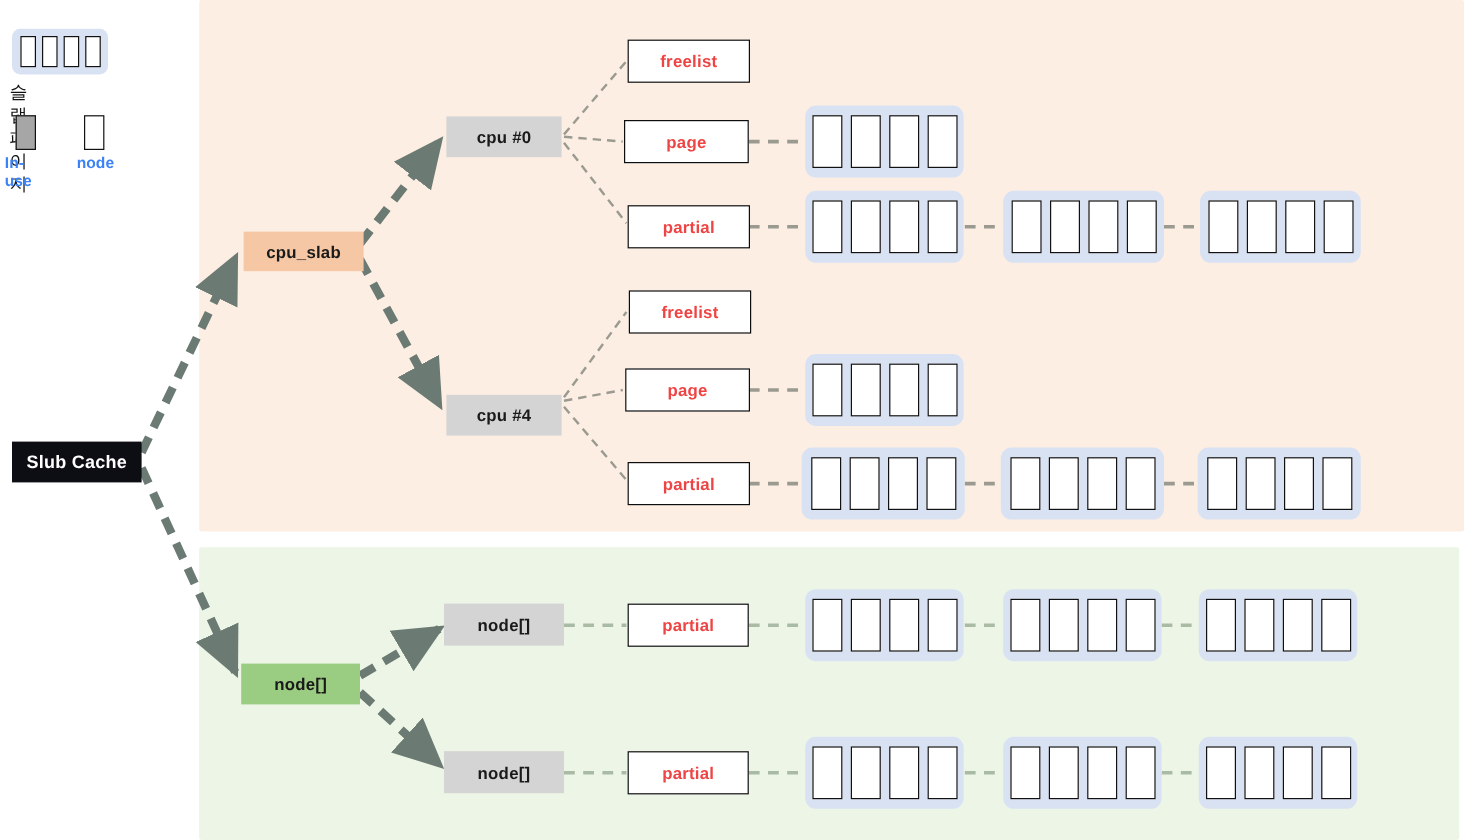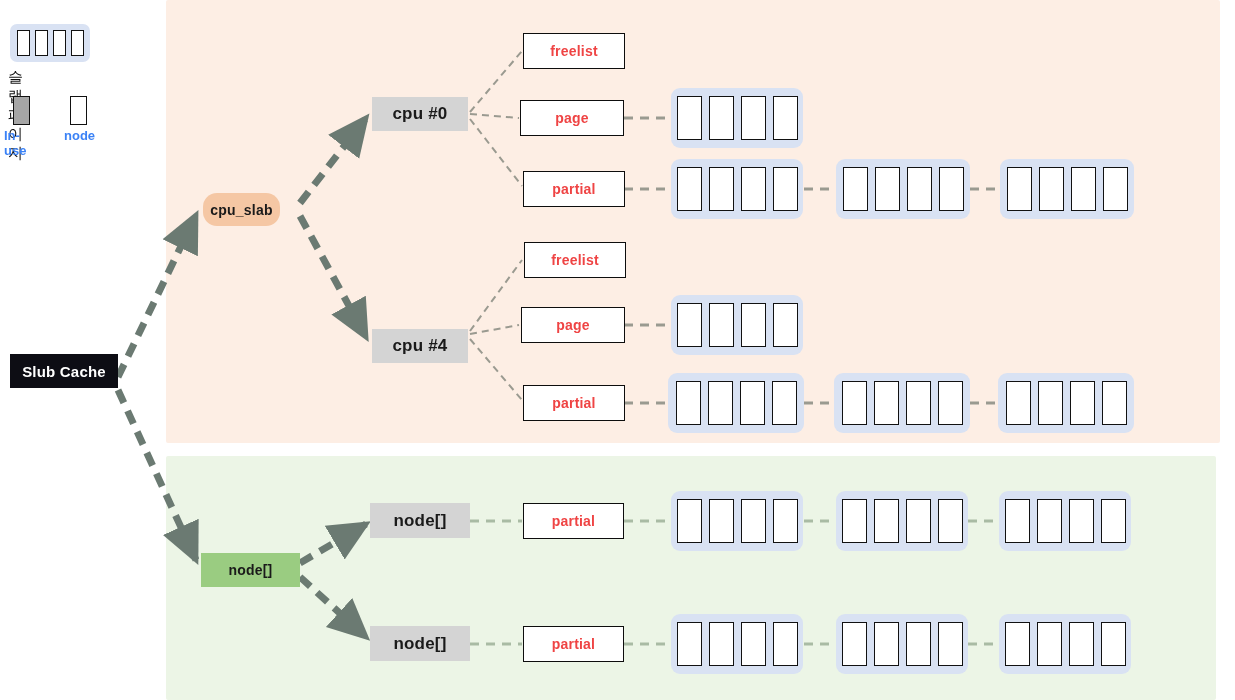--- a/index.html
+++ b/index.html
@@ -58,21 +58,21 @@
     font-size: 14px;
   }
   .box-nodearr {
     background: #9acc81;
     color: #1a1a1a;
     font-size: 14px;
   }
   .box-gray {
     background: #d4d4d4;
     color: #1a1a1a;
-    font-size: 17px;
+    font-size: 14px;
   }
   .box-white {
     background: #ffffff;
     border: 1.6px solid #0d0d0d;
     color: #ef4444;
     font-size: 14px;
   }
 
   
   .slabgroup {
@@ -209,23 +209,23 @@
       <div class="slabcell"></div>
       <div class="slabcell"></div>
     </div>
     <div class="legend-caption">슬랩 페이지</div>
     <div class="legend-swatch inuse"></div>
     <div class="legend-swatch free"></div>
     <div class="legend-label inuse">In-use</div>
     <div class="legend-label free">node</div>
   </div>
 
-  <div class="box box-root" style="left:10px; top:354px; width:108px; height:34px;">Slub Cache</div>
-
-  <div class="box box-cpuslab" style="left:203px; top:193px; width:77px; height:33px;border-radius:14px;">cpu_slab</div>
+  <div class="box box-root" style="left:10px; top:368px; width:108px; height:34px;">Slub Cache</div>
+
+  <div class="box box-cpuslab" style="left:203px; top:193px; width:100px; height:33px;">cpu_slab</div>
 
   <div class="box box-gray" style="left:372px; top:97px; width:96px; height:34px;">cpu #0</div>
   <div class="box box-white" style="left:523px; top:33px; width:102px; height:36px;">freelist</div>
   <div class="box box-white" style="left:520px; top:100px; width:104px; height:36px;">page</div>
   <div class="box box-white" style="left:523px; top:171px; width:102px; height:36px;">partial</div>
 
   <div class="slabgroup" style="left:671px; top:88px; width:132px; height:60px;">
     <div class="slabcell"></div>
     <div class="slabcell"></div>
     <div class="slabcell"></div>

